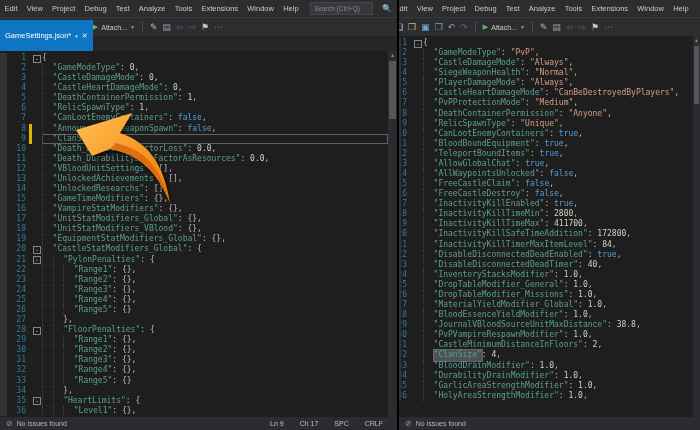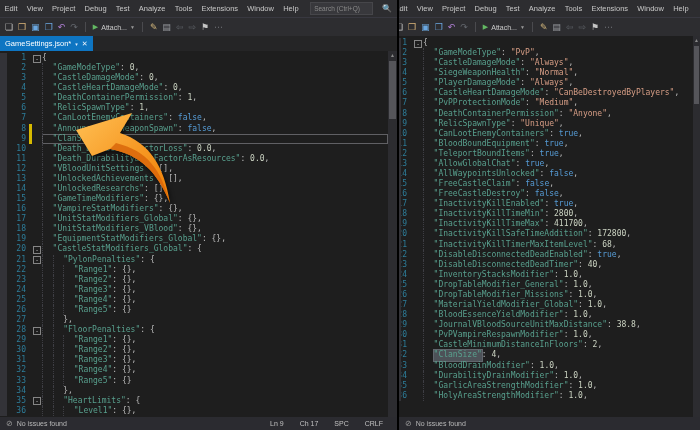--- a/index.html
+++ b/index.html
@@ -25,21 +25,21 @@
   .shifted .toolbar{padding-left:0;margin-left:-4px;}
   .tool-icon{font-size:9px;line-height:9px;}
   .tb-sep{width:1px;height:10px;background:#4a4a4e;margin:0 2px;}
   .attach{display:flex;align-items:center;gap:3px;color:#cccccc;font-size:7px;}
   .attach .play{color:#63b863;font-size:7px;}
   .caret{font-size:5px;color:#9a9a9a;}
 
   
   .tabstrip{height:15px;background:#252526;display:flex;align-items:flex-end;flex:none;}
   .tab{height:15px;background:#0e75c2;color:#fff;font-size:7.5px;display:flex;align-items:center;
-       padding:0 5px;gap:4px;white-space:nowrap;overflow:hidden;}
+       padding:8px 5px;gap:4px;white-space:nowrap;overflow:hidden;}
   .tab-caret{font-size:5px;color:#dbeafd;}
   .tab-close{font-size:7px;color:#eaf3fb;}
 
   
   .editor{position:relative;flex:1;background:#1e1e1e;overflow:hidden;}
   .code-lines{position:absolute;top:2px;left:0;right:9px;}
   .row{display:flex;height:10.08px;align-items:stretch;font-family:"DejaVu Sans Mono",monospace;
        font-size:8px;line-height:10px;white-space:pre;}
   .lmargin{width:7px;background:#333338;flex:none;}
   #win-right .lmargin{width:2px;}
@@ -233,21 +233,21 @@
         <div class="row"><span class="lmargin"></span><span class="lnum"><span>11</span></span><span class="chbar"></span><span class="foldm"></span><span class="codepart"><span class="guide"></span><span class="tok tok-k">"BloodBoundEquipment"</span><span class="tok tok-p">: </span><span class="tok tok-b">true</span><span class="tok tok-p">,</span></span></div>
         <div class="row"><span class="lmargin"></span><span class="lnum"><span>12</span></span><span class="chbar"></span><span class="foldm"></span><span class="codepart"><span class="guide"></span><span class="tok tok-k">"TeleportBoundItems"</span><span class="tok tok-p">: </span><span class="tok tok-b">true</span><span class="tok tok-p">,</span></span></div>
         <div class="row"><span class="lmargin"></span><span class="lnum"><span>13</span></span><span class="chbar"></span><span class="foldm"></span><span class="codepart"><span class="guide"></span><span class="tok tok-k">"AllowGlobalChat"</span><span class="tok tok-p">: </span><span class="tok tok-b">true</span><span class="tok tok-p">,</span></span></div>
         <div class="row"><span class="lmargin"></span><span class="lnum"><span>14</span></span><span class="chbar"></span><span class="foldm"></span><span class="codepart"><span class="guide"></span><span class="tok tok-k">"AllWaypointsUnlocked"</span><span class="tok tok-p">: </span><span class="tok tok-b">false</span><span class="tok tok-p">,</span></span></div>
         <div class="row"><span class="lmargin"></span><span class="lnum"><span>15</span></span><span class="chbar"></span><span class="foldm"></span><span class="codepart"><span class="guide"></span><span class="tok tok-k">"FreeCastleClaim"</span><span class="tok tok-p">: </span><span class="tok tok-b">false</span><span class="tok tok-p">,</span></span></div>
         <div class="row"><span class="lmargin"></span><span class="lnum"><span>16</span></span><span class="chbar"></span><span class="foldm"></span><span class="codepart"><span class="guide"></span><span class="tok tok-k">"FreeCastleDestroy"</span><span class="tok tok-p">: </span><span class="tok tok-b">false</span><span class="tok tok-p">,</span></span></div>
         <div class="row"><span class="lmargin"></span><span class="lnum"><span>17</span></span><span class="chbar"></span><span class="foldm"></span><span class="codepart"><span class="guide"></span><span class="tok tok-k">"InactivityKillEnabled"</span><span class="tok tok-p">: </span><span class="tok tok-b">true</span><span class="tok tok-p">,</span></span></div>
         <div class="row"><span class="lmargin"></span><span class="lnum"><span>18</span></span><span class="chbar"></span><span class="foldm"></span><span class="codepart"><span class="guide"></span><span class="tok tok-k">"InactivityKillTimeMin"</span><span class="tok tok-p">: </span><span class="tok tok-n">2800</span><span class="tok tok-p">,</span></span></div>
         <div class="row"><span class="lmargin"></span><span class="lnum"><span>19</span></span><span class="chbar"></span><span class="foldm"></span><span class="codepart"><span class="guide"></span><span class="tok tok-k">"InactivityKillTimeMax"</span><span class="tok tok-p">: </span><span class="tok tok-n">411700</span><span class="tok tok-p">,</span></span></div>
         <div class="row"><span class="lmargin"></span><span class="lnum"><span>20</span></span><span class="chbar"></span><span class="foldm"></span><span class="codepart"><span class="guide"></span><span class="tok tok-k">"InactivityKillSafeTimeAddition"</span><span class="tok tok-p">: </span><span class="tok tok-n">172800</span><span class="tok tok-p">,</span></span></div>
-        <div class="row"><span class="lmargin"></span><span class="lnum"><span>21</span></span><span class="chbar"></span><span class="foldm"></span><span class="codepart"><span class="guide"></span><span class="tok tok-k">"InactivityKillTimerMaxItemLevel"</span><span class="tok tok-p">: </span><span class="tok tok-n">68</span><span class="tok tok-p">,</span></span></div>
+        <div class="row"><span class="lmargin"></span><span class="lnum"><span>21</span></span><span class="chbar"></span><span class="foldm"></span><span class="codepart"><span class="guide"></span><span class="tok tok-k">"InactivityKillTimerMaxItemLevel"</span><span class="tok tok-p">: </span><span class="tok tok-n">84</span><span class="tok tok-p">,</span></span></div>
         <div class="row"><span class="lmargin"></span><span class="lnum"><span>22</span></span><span class="chbar"></span><span class="foldm"></span><span class="codepart"><span class="guide"></span><span class="tok tok-k">"DisableDisconnectedDeadEnabled"</span><span class="tok tok-p">: </span><span class="tok tok-b">true</span><span class="tok tok-p">,</span></span></div>
         <div class="row"><span class="lmargin"></span><span class="lnum"><span>23</span></span><span class="chbar"></span><span class="foldm"></span><span class="codepart"><span class="guide"></span><span class="tok tok-k">"DisableDisconnectedDeadTimer"</span><span class="tok tok-p">: </span><span class="tok tok-n">40</span><span class="tok tok-p">,</span></span></div>
         <div class="row"><span class="lmargin"></span><span class="lnum"><span>24</span></span><span class="chbar"></span><span class="foldm"></span><span class="codepart"><span class="guide"></span><span class="tok tok-k">"InventoryStacksModifier"</span><span class="tok tok-p">: </span><span class="tok tok-n">1.0</span><span class="tok tok-p">,</span></span></div>
         <div class="row"><span class="lmargin"></span><span class="lnum"><span>25</span></span><span class="chbar"></span><span class="foldm"></span><span class="codepart"><span class="guide"></span><span class="tok tok-k">"DropTableModifier_General"</span><span class="tok tok-p">: </span><span class="tok tok-n">1.0</span><span class="tok tok-p">,</span></span></div>
         <div class="row"><span class="lmargin"></span><span class="lnum"><span>26</span></span><span class="chbar"></span><span class="foldm"></span><span class="codepart"><span class="guide"></span><span class="tok tok-k">"DropTableModifier_Missions"</span><span class="tok tok-p">: </span><span class="tok tok-n">1.0</span><span class="tok tok-p">,</span></span></div>
         <div class="row"><span class="lmargin"></span><span class="lnum"><span>27</span></span><span class="chbar"></span><span class="foldm"></span><span class="codepart"><span class="guide"></span><span class="tok tok-k">"MaterialYieldModifier_Global"</span><span class="tok tok-p">: </span><span class="tok tok-n">1.0</span><span class="tok tok-p">,</span></span></div>
         <div class="row"><span class="lmargin"></span><span class="lnum"><span>28</span></span><span class="chbar"></span><span class="foldm"></span><span class="codepart"><span class="guide"></span><span class="tok tok-k">"BloodEssenceYieldModifier"</span><span class="tok tok-p">: </span><span class="tok tok-n">1.0</span><span class="tok tok-p">,</span></span></div>
         <div class="row"><span class="lmargin"></span><span class="lnum"><span>29</span></span><span class="chbar"></span><span class="foldm"></span><span class="codepart"><span class="guide"></span><span class="tok tok-k">"JournalVBloodSourceUnitMaxDistance"</span><span class="tok tok-p">: </span><span class="tok tok-n">38.8</span><span class="tok tok-p">,</span></span></div>
         <div class="row"><span class="lmargin"></span><span class="lnum"><span>30</span></span><span class="chbar"></span><span class="foldm"></span><span class="codepart"><span class="guide"></span><span class="tok tok-k">"PvPVampireRespawnModifier"</span><span class="tok tok-p">: </span><span class="tok tok-n">1.0</span><span class="tok tok-p">,</span></span></div>
         <div class="row"><span class="lmargin"></span><span class="lnum"><span>31</span></span><span class="chbar"></span><span class="foldm"></span><span class="codepart"><span class="guide"></span><span class="tok tok-k">"CastleMinimumDistanceInFloors"</span><span class="tok tok-p">: </span><span class="tok tok-n">2</span><span class="tok tok-p">,</span></span></div>

